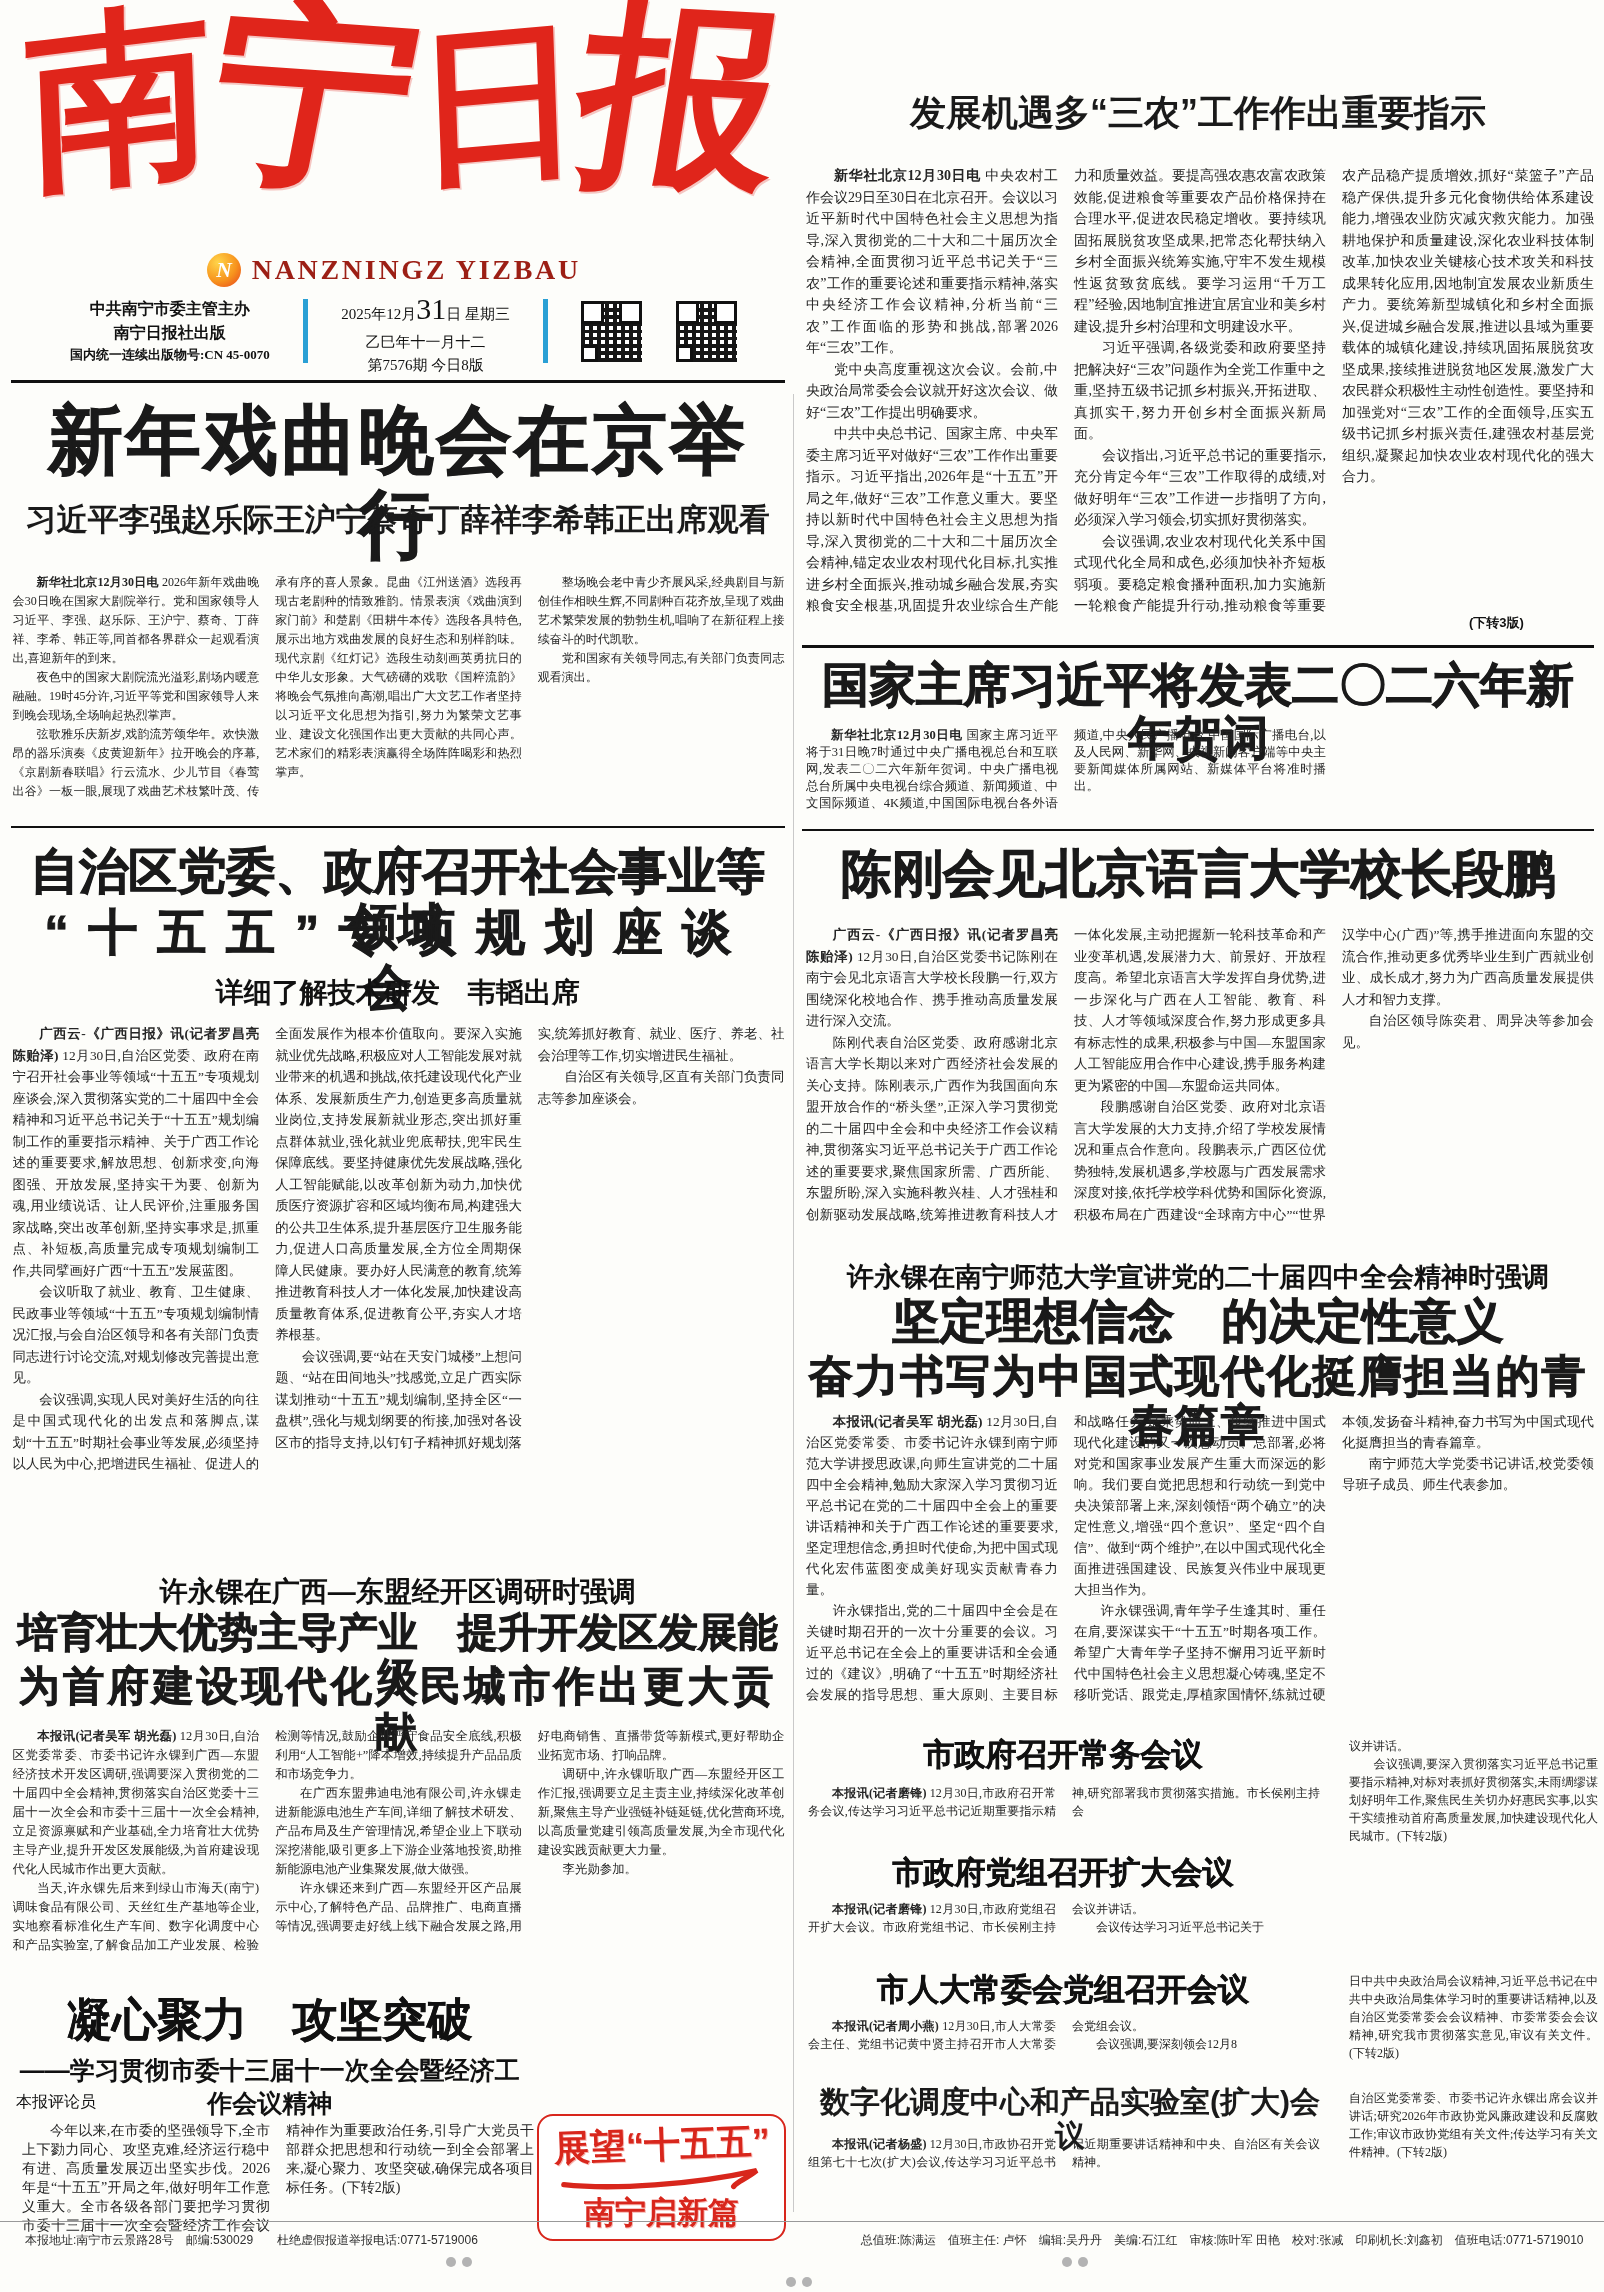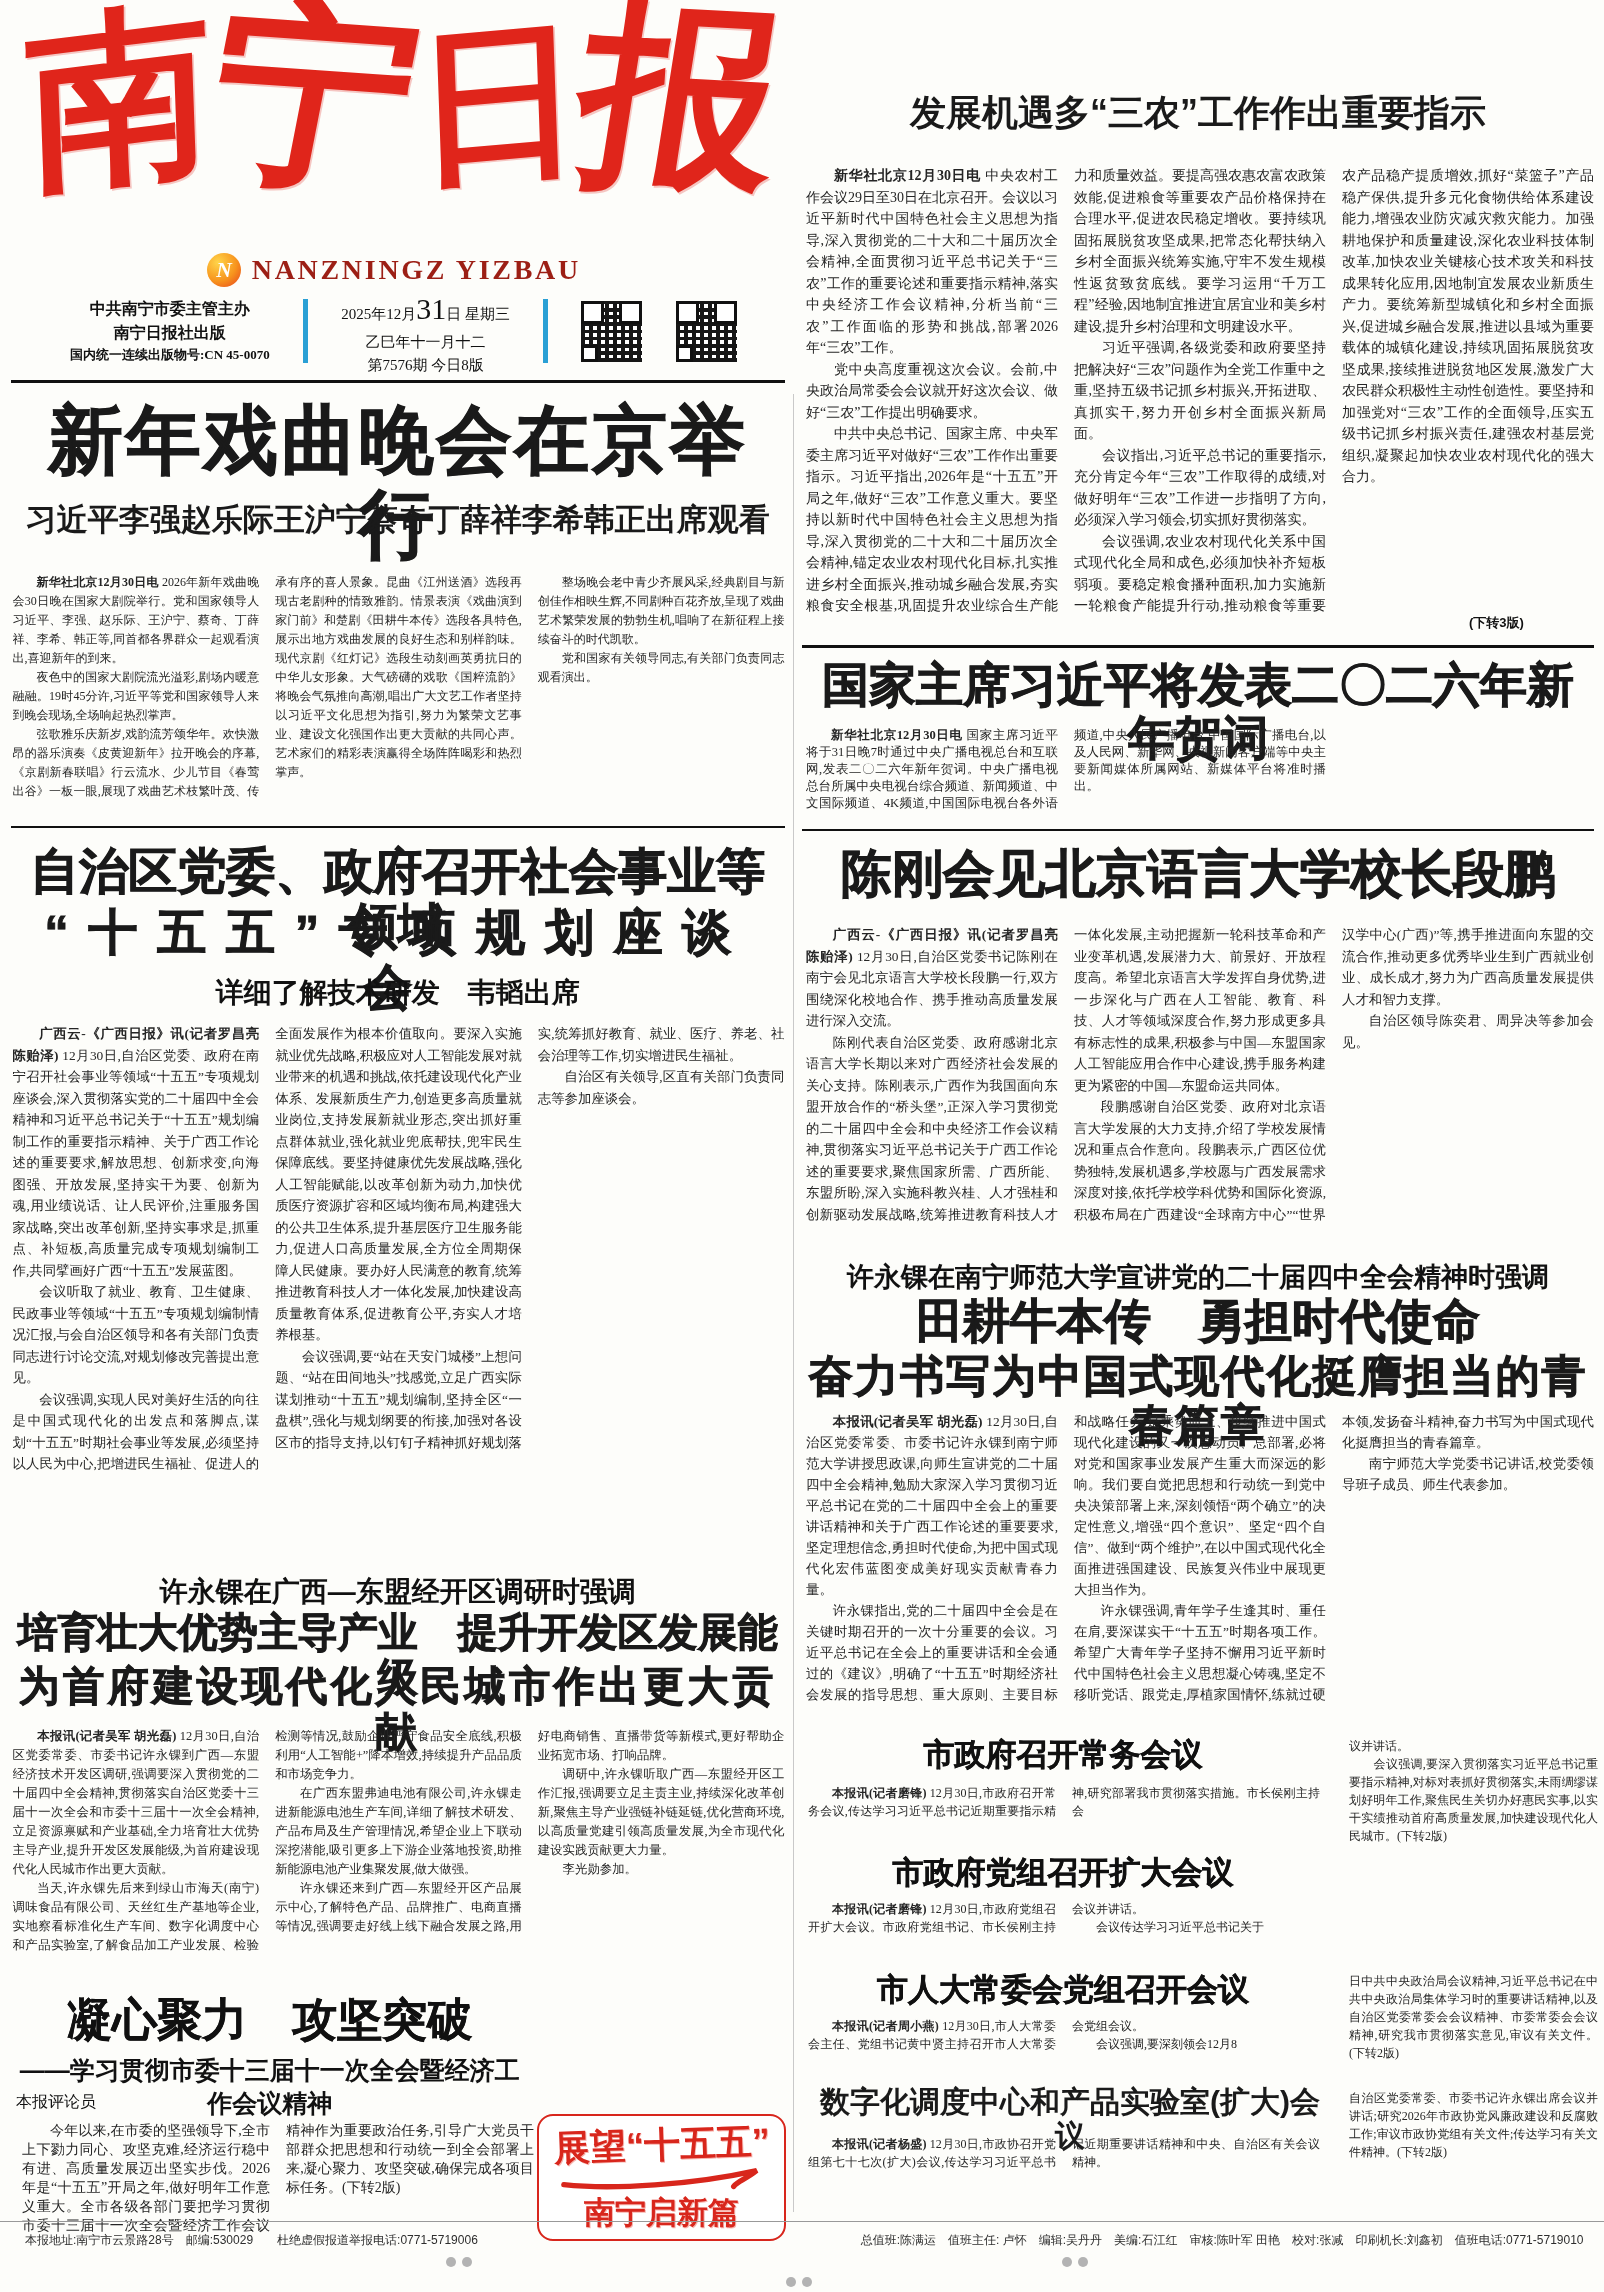--- a/index.html
+++ b/index.html
@@ -128,21 +128,21 @@
 
   <div class="abs hl heavy" style="left:802px;top:845px;width:792px;font-size:51px">陈刚会见北京语言大学校长段鹏</div>
   <div class="abs body-cols" style="left:806px;top:924px;width:788px;height:322px;column-count:3;font-size:13.4px;line-height:21.5px">
       <p><b>广西云-《广西日报》讯(记者罗昌亮 陈贻泽) </b>12月30日,自治区党委书记陈刚在南宁会见北京语言大学校长段鹏一行,双方围绕深化校地合作、携手推动高质量发展进行深入交流。</p>
       <p>陈刚代表自治区党委、政府感谢北京语言大学长期以来对广西经济社会发展的关心支持。陈刚表示,广西作为我国面向东盟开放合作的“桥头堡”,正深入学习贯彻党的二十届四中全会和中央经济工作会议精神,贯彻落实习近平总书记关于广西工作论述的重要要求,聚焦国家所需、广西所能、东盟所盼,深入实施科教兴桂、人才强桂和创新驱动发展战略,统筹推进教育科技人才一体化发展,主动把握新一轮科技革命和产业变革机遇,发展潜力大、前景好、开放程度高。希望北京语言大学发挥自身优势,进一步深化与广西在人工智能、教育、科技、人才等领域深度合作,努力形成更多具有标志性的成果,积极参与中国—东盟国家人工智能应用合作中心建设,携手服务构建更为紧密的中国—东盟命运共同体。</p>
       <p>段鹏感谢自治区党委、政府对北京语言大学发展的大力支持,介绍了学校发展情况和重点合作意向。段鹏表示,广西区位优势独特,发展机遇多,学校愿与广西发展需求深度对接,依托学校学科优势和国际化资源,积极布局在广西建设“全球南方中心”“世界汉学中心(广西)”等,携手推进面向东盟的交流合作,推动更多优秀毕业生到广西就业创业、成长成才,努力为广西高质量发展提供人才和智力支撑。</p>
       <p>自治区领导陈奕君、周异决等参加会见。</p>
     </div>
 
   <div class="abs kicker" style="left:802px;top:1259px;width:792px;font-size:27px">许永锞在南宁师范大学宣讲党的二十届四中全会精神时强调</div>
-  <div class="abs hl heavy" style="left:802px;top:1295px;width:792px;font-size:47px">田耕牛本传　勇担时代使命</div>
+  <div class="abs hl heavy" style="left:802px;top:1295px;width:792px;font-size:47px">坚定理想信念　的决定性意义</div>
   <div class="abs hl heavy" style="left:802px;top:1351px;width:792px;font-size:44px;letter-spacing:1.8px">奋力书写为中国式现代化挺膺担当的青春篇章</div>
   <div class="abs body-cols" style="left:806px;top:1411px;width:788px;height:303px;column-count:3;font-size:13.4px;line-height:21px">
       <p><b>本报讯(记者吴军 胡光磊) </b>12月30日,自治区党委常委、市委书记许永锞到南宁师范大学讲授思政课,向师生宣讲党的二十届四中全会精神,勉励大家深入学习贯彻习近平总书记在党的二十届四中全会上的重要讲话精神和关于广西工作论述的重要要求,坚定理想信念,勇担时代使命,为把中国式现代化宏伟蓝图变成美好现实贡献青春力量。</p>
       <p>许永锞指出,党的二十届四中全会是在关键时期召开的一次十分重要的会议。习近平总书记在全会上的重要讲话和全会通过的《建议》,明确了“十五五”时期经济社会发展的指导思想、重大原则、主要目标和战略任务,是乘势而上、接续推进中国式现代化建设的又一次总动员、总部署,必将对党和国家事业发展产生重大而深远的影响。我们要自觉把思想和行动统一到党中央决策部署上来,深刻领悟“两个确立”的决定性意义,增强“四个意识”、坚定“四个自信”、做到“两个维护”,在以中国式现代化全面推进强国建设、民族复兴伟业中展现更大担当作为。</p>
       <p>许永锞强调,青年学子生逢其时、重任在肩,要深谋实干“十五五”时期各项工作。希望广大青年学子坚持不懈用习近平新时代中国特色社会主义思想凝心铸魂,坚定不移听党话、跟党走,厚植家国情怀,练就过硬本领,发扬奋斗精神,奋力书写为中国式现代化挺膺担当的青春篇章。</p>
       <p>南宁师范大学党委书记讲话,校党委领导班子成员、师生代表参加。</p>
     </div>
 
   <div class="abs kicker" style="left:10.7px;top:1573px;width:774px;font-size:28px">许永锞在广西—东盟经开区调研时强调</div>
   <div class="abs hl heavy" style="left:10.7px;top:1610px;width:774px;font-size:40px">培育壮大优势主导产业　提升开发区发展能级</div>

